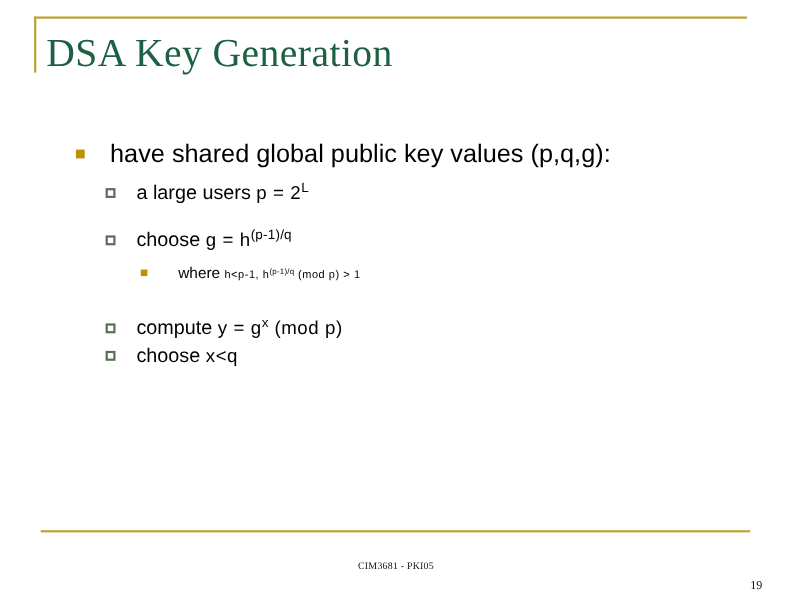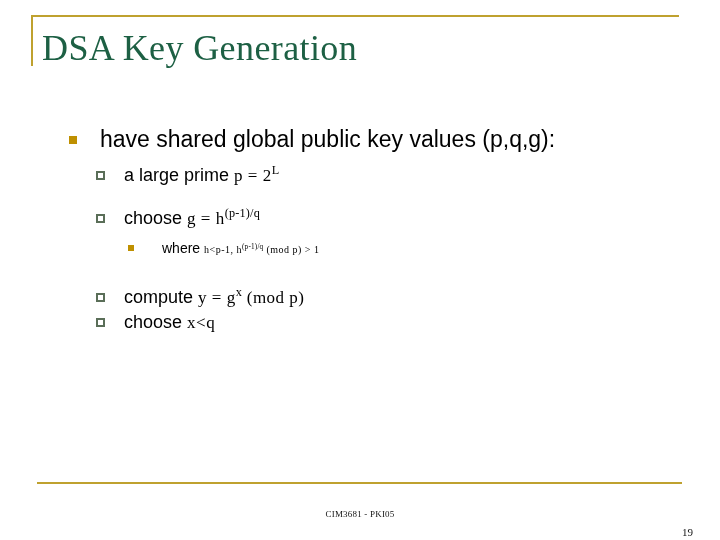--- a/index.html
+++ b/index.html
@@ -110,21 +110,21 @@
   .lvl3 .bullet {
     position: absolute;
     left: 100px;
     top: 8px;
     width: 6px;
     height: 6px;
     background: #bf9000;
   }
 
   .mono {
-    font-family: Liberation Serif, serif;
+    font-family: Liberation Sans, sans-serif;
     letter-spacing: 0.5px;
   }
   .lvl2 .mono { font-size: 17px; }
   .lvl3 .mono { font-size: 10px; }
   .mono sup {
     font-size: 0.72em;
     vertical-align: super;
     line-height: 0;
     letter-spacing: 0.2px;
   }
@@ -175,21 +175,21 @@
 
     <div class="row lvl1">
       <span class="bullet"></span>
       <span>have shared global public key values (p,q,g):</span>
     </div>
 
     <div class="gap-sm"></div>
 
     <div class="row lvl2">
       <span class="bullet"></span>
-      <span>a large prime </span><span class="mono"><span>p = 2</span><sup>L</sup></span>
+      <span>a large users </span><span class="mono"><span>p = 2</span><sup>L</sup></span>
     </div>
 
     <div class="gap-sm"></div>
 
 
     <div class="gap-md"></div>
 
 
     <div class="row lvl2">
       <span class="bullet"></span>

